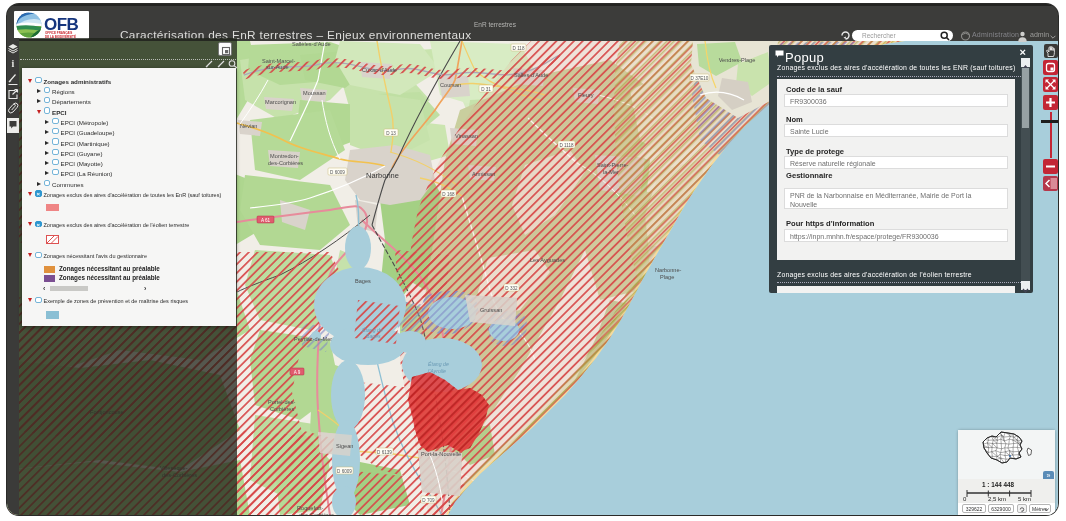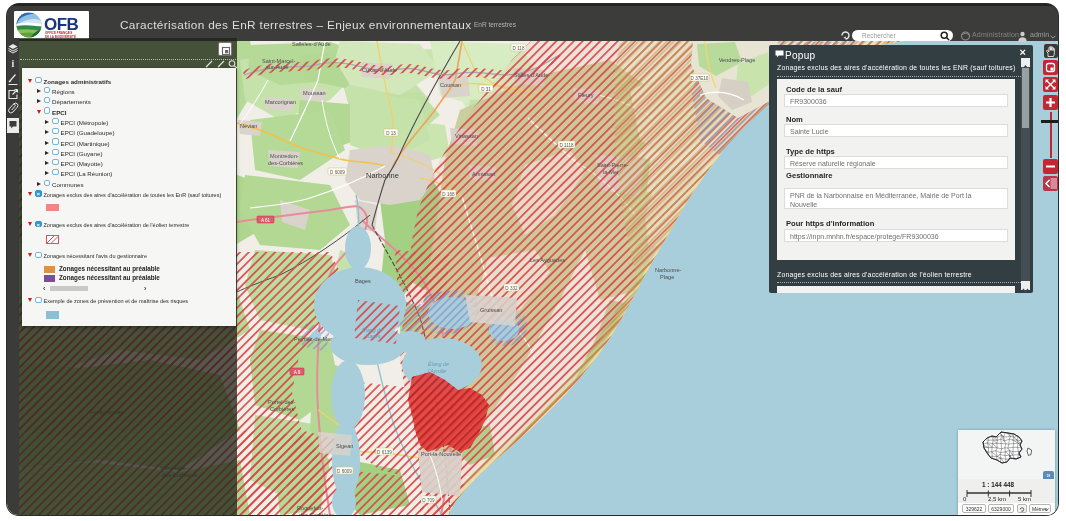--- a/index.html
+++ b/index.html
@@ -3,21 +3,21 @@
 <style>
 html,body{margin:0;padding:0;background:#fff;width:1066px;height:521px;overflow:hidden;
 font-family:"Liberation Sans",sans-serif;}
 #win{position:absolute;left:7px;top:4px;width:1051px;height:511px;border-radius:12px;
 background:#3b3b39;overflow:hidden;box-shadow:0 0 0 1px #2a2a28;}
 #win *{box-sizing:border-box;}
 .abs{position:absolute;}
 
 #topbar{position:absolute;left:0;top:0;width:100%;height:37px;background:#3c3c3a;border-top:2px solid #232321;}
 #logo{position:absolute;left:7px;top:5px;width:75px;height:28px;background:#fff;border-radius:1px;}
-#title{position:absolute;left:113px;top:12px;color:#dededc;font-size:11.8px;letter-spacing:.35px;}
+#title{position:absolute;left:113px;top:22px;color:#dededc;font-size:11.8px;letter-spacing:.35px;}
 #subtitle{position:absolute;left:467px;top:15px;color:#b5b5b3;font-size:6.5px;}
 #search{position:absolute;left:845px;top:24px;width:101px;height:11px;background:#fff;border-radius:6px;}
 #search span{position:absolute;left:10px;top:2px;font-size:6.5px;color:#9a9a9a;}
 #adm{position:absolute;left:965px;top:25px;color:#85858a;font-size:7px;letter-spacing:.2px;}
 #usr{position:absolute;left:1023px;top:25px;color:#9d9d9b;font-size:7px;}
 
 #ltool{position:absolute;left:0;top:34px;width:12px;height:477px;background:#3b3b39;}
 
 #sideovl{position:absolute;left:12px;top:34px;width:218px;height:477px;background:rgba(30,34,24,0.74);}
 #chead{position:absolute;left:12px;top:36px;width:218px;height:22px;background:rgba(16,18,13,0.45);color:#f2f2f2;}
@@ -27,21 +27,21 @@
 #panel{position:absolute;left:15px;top:64px;width:214px;height:258px;background:#f6f6f5;box-shadow:0 1px 4px rgba(0,0,0,.45);}
 
 .row{position:absolute;height:10px;font-size:6.2px;color:#2c2c2c;white-space:nowrap;}
 .tri-d{width:0;height:0;border-left:2.9px solid transparent;border-right:2.9px solid transparent;border-top:4px solid #c41f1f;display:inline-block;}
 .tri-r{width:0;height:0;border-top:2.9px solid transparent;border-bottom:2.9px solid transparent;border-left:4px solid #2b2b2b;display:inline-block;}
 .cb{position:absolute;width:6.6px;height:6.6px;border:1.2px solid #74b4d8;border-radius:2px;background:#fff;top:-0.5px;}
 .cb.on{background:#2e96cf;border-color:#2e96cf;color:#fff;font-size:6px;font-weight:bold;text-align:center;line-height:6.8px;}
 .sw{position:absolute;}
 
 #popup{position:absolute;left:762px;top:41px;width:264px;height:248px;background:#333e42;border-radius:2px;color:#fff;}
-#popup .ttl{position:absolute;left:16px;top:5px;font-size:10px;letter-spacing:.3px;}
+#popup .ttl{position:absolute;left:16px;top:5px;font-size:13px;letter-spacing:.3px;}
 #popup .x{position:absolute;right:7px;top:1px;font-size:11px;font-weight:bold;}
 .psec{position:absolute;left:8px;font-size:6.9px;color:#fff;letter-spacing:.2px;white-space:nowrap;}
 .pcard{position:absolute;left:8px;width:238px;background:#f2f2f1;}
 .plbl{position:absolute;left:9px;font-size:7.6px;font-weight:bold;color:#262626;white-space:nowrap;}
 .pin{position:absolute;left:7px;width:224px;background:#fff;border:1px solid #dcdcdc;font-size:7px;color:#6e6e6e;padding:3px 0 0 5px;white-space:nowrap;}
 #pscroll{position:absolute;right:3px;top:13px;width:9px;height:232px;background:#434e52;}
 
 .rbtn{position:absolute;left:1036px;width:15px;height:15px;background:#c32635;border-radius:2px;}
 
 #ovw{position:absolute;left:951px;top:426px;width:97px;height:85px;background:#fff;border-radius:2px;box-shadow:0 0 3px rgba(0,0,0,.3);}
@@ -450,21 +450,21 @@
       </svg>
 <div class="ttl">Popup</div>
 <div class="x">×</div>
 <div class="psec" style="top:19px">Zonages exclus des aires d'accélération de toutes les ENR (sauf toitures)</div>
 <div style="position:absolute;left:8px;top:31px;width:246px;border-top:1px dotted #aab;"></div>
 <div class="pcard" style="top:34px;height:181px">
 <div class="plbl" style="top:6px">Code de la sauf</div>
 <div class="pin" style="top:15px;height:13px">FR9300036</div>
 <div class="plbl" style="top:36px">Nom</div>
 <div class="pin" style="top:45px;height:13px">Sainte Lucie</div>
-<div class="plbl" style="top:68px">Type de https</div>
+<div class="plbl" style="top:68px">Type de protege</div>
 <div class="pin" style="top:77px;height:13px">Réserve naturelle régionale</div>
 <div class="plbl" style="top:92px">Gestionnaire</div>
 <div class="pin" style="top:109px;height:21px;white-space:normal;line-height:8.5px">PNR de la Narbonnaise en Méditerranée, Mairie de Port la<br>Nouvelle</div>
 <div class="plbl" style="top:140px">Pour https d'information</div>
 <div class="pin" style="top:150px;height:13px">https://inpn.mnhn.fr/espace/protege/FR9300036</div>
 </div>
 <div class="psec" style="top:226px">Zonages exclus des aires d'accélération de l'éolien terrestre</div>
 <div style="position:absolute;left:8px;top:237px;width:246px;border-top:1px dotted #aab;"></div>
 <div class="pcard" style="top:241px;height:7px"></div>
 <div id="pscroll">

